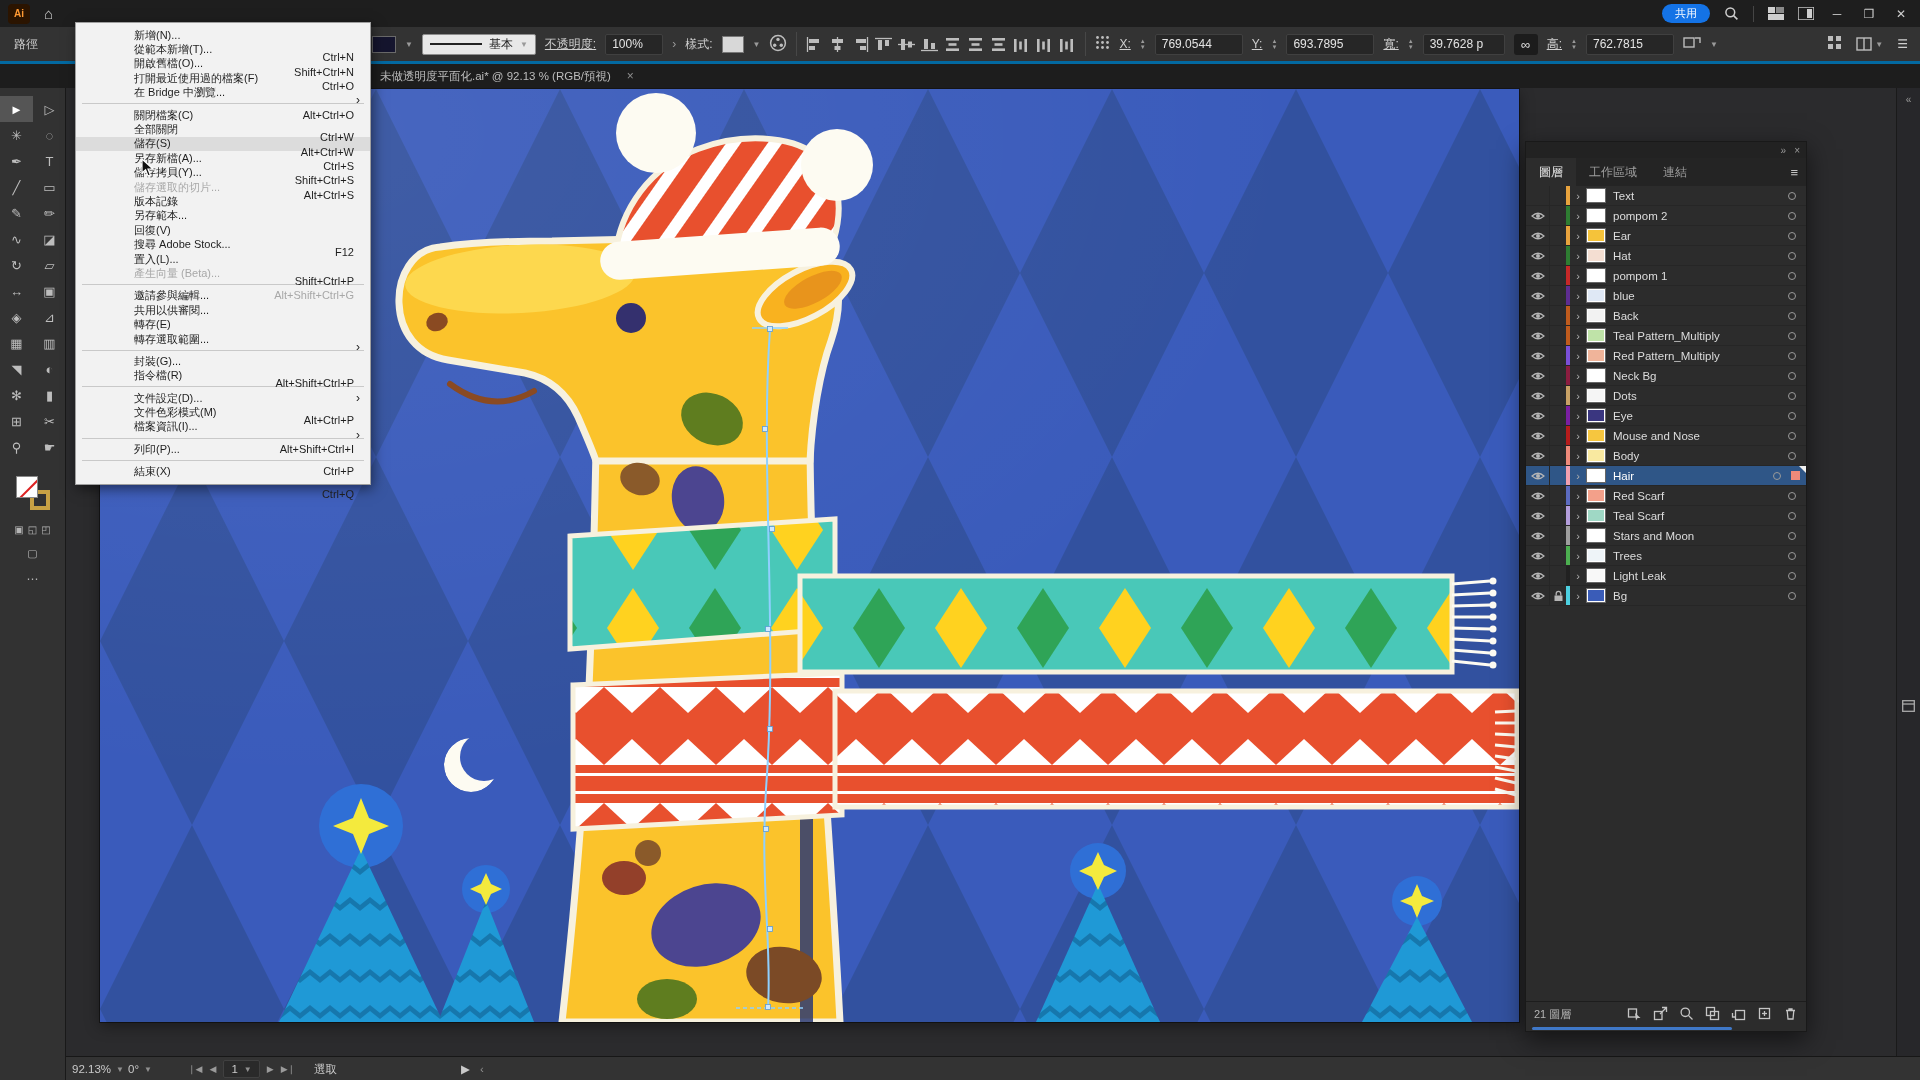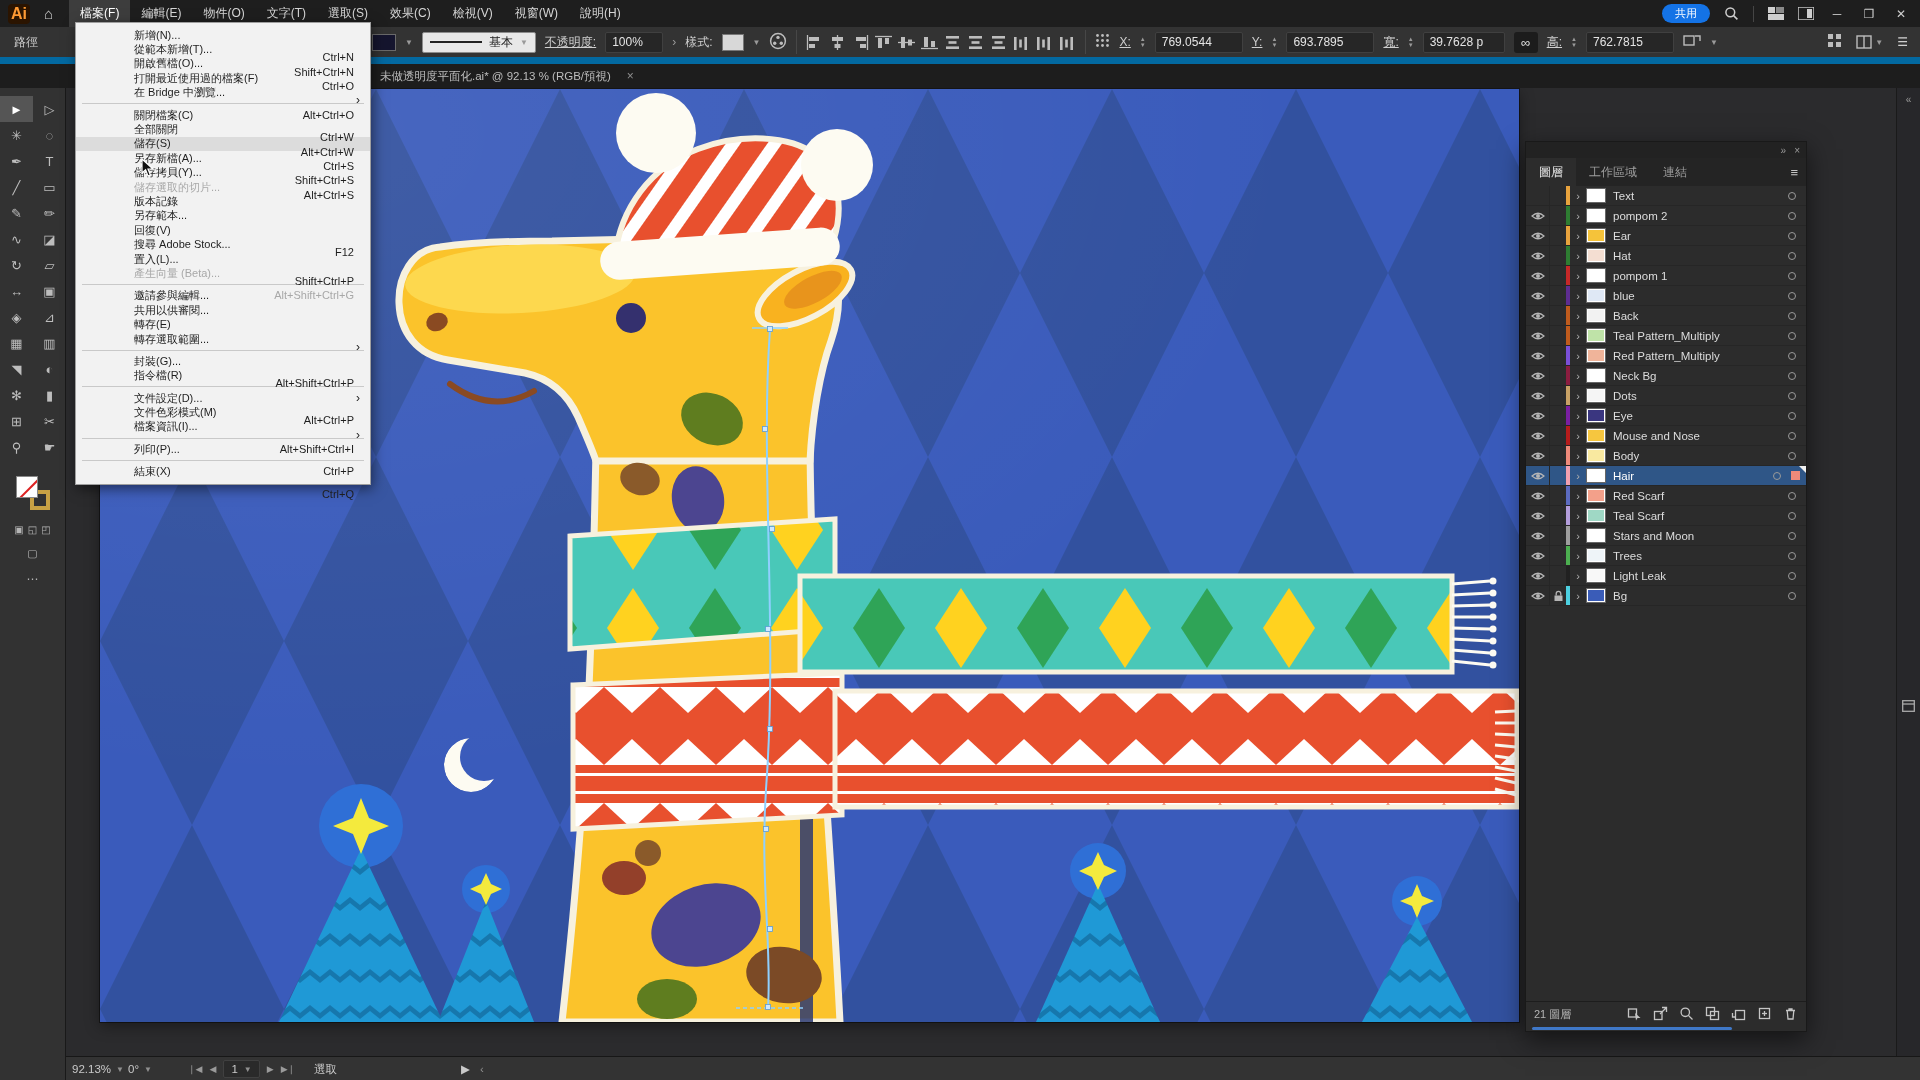--- a/index.html
+++ b/index.html
@@ -2,33 +2,33 @@
 <html><head>
 <meta charset="utf-8">
 <style>
   *{box-sizing:border-box;margin:0;padding:0;user-select:none;}
   html,body{background:#111;}
   body{font-family:"Liberation Sans",sans-serif;}
   #app{position:relative;width:1920px;height:1080px;background:#1e1e1e;overflow:hidden;color:#c9c9c9;font-size:12px;}
 
   
   .titlebar{position:absolute;left:0;top:0;right:0;height:27px;background:#1e1e1e;display:flex;align-items:center;z-index:40;}
-  .ai-logo{width:22px;height:20px;margin-left:8px;border-radius:4px;background:#2b1400;color:#ff9a33;font-weight:bold;font-size:16px;display:flex;align-items:center;justify-content:center;}
+  .ai-logo{width:22px;height:20px;margin-left:8px;border-radius:4px;background:#2b1400;color:#ff9a33;font-weight:bold;font-size:10px;display:flex;align-items:center;justify-content:center;}
   .home-ic{margin-left:14px;color:#d0d0d0;font-size:15px;}
   .menus{display:flex;margin-left:16px;height:100%;align-items:center;}
   .menu-item{padding:0 11px;height:100%;display:flex;align-items:center;color:#d6d6d6;font-size:12px;}
   .menu-item.open{background:#3d3d3d;color:#fff;}
   .tb-right{margin-left:auto;display:flex;align-items:center;gap:14px;padding-right:10px;}
   .share-pill{background:var(--accent-blue,#1473e6);color:#fff;border-radius:10px;height:19px;padding:0 13px;font-size:11px;display:flex;align-items:center;}
   .tb-ic{color:#cfcfcf;display:flex;align-items:center;}
   .tb-sep{width:1px;height:16px;background:#454545;}
   .winbtn{color:#cfcfcf;font-size:12px;width:18px;text-align:center;}
 
   
-  .controlbar{position:absolute;left:0;top:27px;right:0;height:37px;background:#333333;border-bottom:7px solid #0369a1;display:flex;align-items:center;z-index:30;}
+  .controlbar{position:absolute;left:0;top:27px;right:0;height:37px;background:#333333;border-bottom:3px solid #0369a1;display:flex;align-items:center;z-index:30;}
   .ctx-label{position:absolute;left:14px;color:#cfcfcf;}
   .cb-main{position:absolute;left:372px;display:flex;align-items:center;gap:9px;}
   .swatch{width:24px;height:17px;border:1px solid #6a6a6a;background:#15152e;}
   .mini-chev{color:#9a9a9a;font-size:8px;}
   .stroke-dd{height:21px;background:#e8e8e8;border:1px solid #8c8c8c;border-radius:2px;display:flex;align-items:center;gap:7px;padding:0 7px;color:#222;}
   .stroke-line{width:52px;height:2px;background:#222;}
   .cb-label{color:#cfcfcf;text-decoration:underline;}
   .cb-field{height:21px;background:#262626;border:1px solid #404040;border-radius:2px;color:#e4e4e4;display:flex;align-items:center;padding:0 6px;}
   .chev-r{color:#9a9a9a;}
   .style-sw{width:22px;height:17px;background:#d8d8d8;border:1px solid #777;}
@@ -110,31 +110,20 @@
   .cursor{position:absolute;left:141px;top:158px;z-index:60;}
 </style>
 </head>
 <body>
 
 <div id="app" style="--accent-blue: #1473e6; --selection-blue: #2f5687; --pasteboard: #2b2b2d; --artboard-blue: #3a5bbb; --argyle-dark: #32519f; --giraffe-yellow: #fbc32b; --giraffe-light: #fdd84e; --outline-cream: #f7f1de; --hat-red: #e8502e; --scarf-teal: #49c8b8; --diamond-yellow: #ffd21f; --diamond-green: #2fa457; --tree-blue: #1f99d6; --tree-dark: #1677ad; --star-yellow: #f4ea3d; --circle-blue: #2f6fd6; --spot-purple: #4c4590; --spot-brown: #8a5a2a; --spot-olive: #5f7d1f; --spot-maroon: #93402a; --spot-darkbrown: #7b4a26; --eye-navy: #34306e; --mouth-brown: #8a4a22; --ear-orange: #f9b21f; --ear-inner: #e8941c; --pompom-white: #fdfbf2; --back-navy: #2b3a72; --path-blue: #8fd0ff;">
 
   <div class="titlebar">
     <div class="ai-logo">Ai</div>
     <div class="home-ic">⌂</div>
-    <div class="menus">
-        <span class="menu-item open">檔案(F)</span>
-        <span class="menu-item">編輯(E)</span>
-        <span class="menu-item">物件(O)</span>
-        <span class="menu-item">文字(T)</span>
-        <span class="menu-item">選取(S)</span>
-        <span class="menu-item">效果(C)</span>
-        <span class="menu-item">檢視(V)</span>
-        <span class="menu-item">視窗(W)</span>
-        <span class="menu-item">說明(H)</span>
-      </div>
     <div class="tb-right">
       <div class="share-pill">共用</div>
       <span class="tb-ic">
         <svg width="15" height="15" viewBox="0 0 15 15">
             <circle cx="6.3" cy="6.3" r="4.4" fill="none" stroke="#cfcfcf" stroke-width="1.5"></circle>
             <line x1="9.6" y1="9.6" x2="13.4" y2="13.4" stroke="#cfcfcf" stroke-width="1.5"></line>
           </svg>
       </span>
       <span class="tb-sep"></span>
       <span class="tb-ic">

